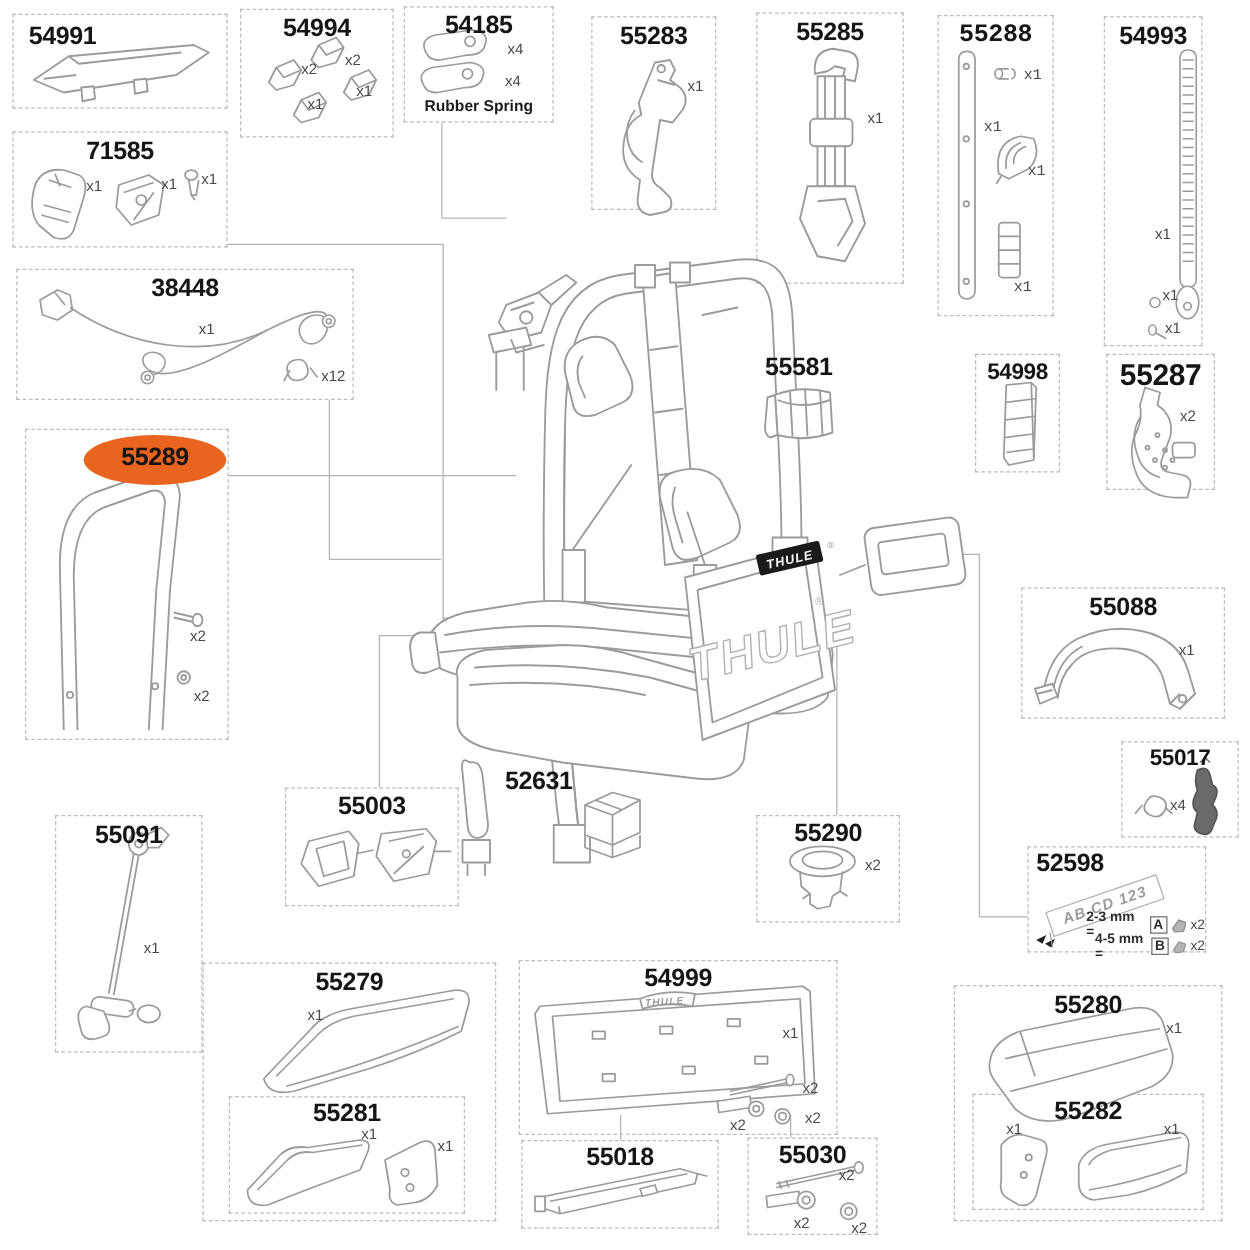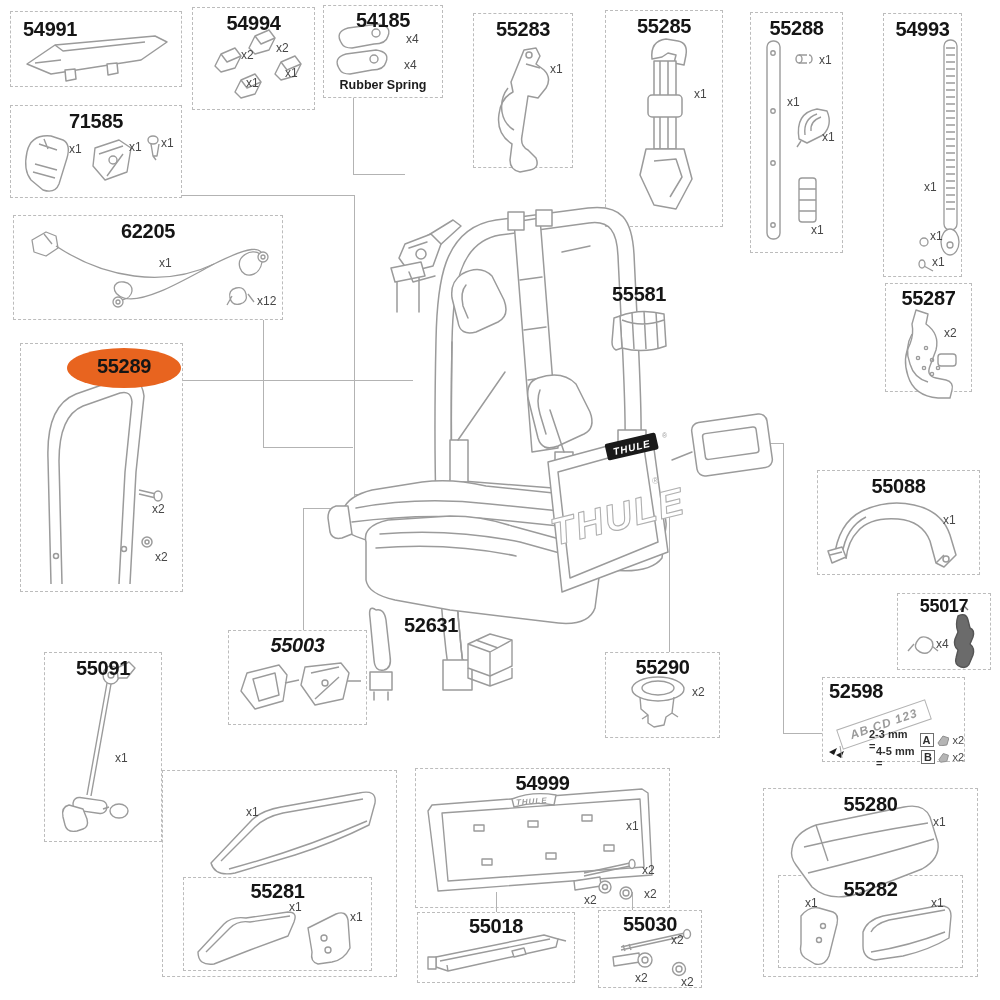--- a/index.html
+++ b/index.html
@@ -199,21 +199,21 @@
         <rect x="48" y="50" width="22" height="88" fill="#fff"></rect>
         <path d="M54,50 v88 M62,50 v88"></path>
         <rect x="42" y="84" width="34" height="22" rx="4" fill="#fff"></rect>
         <path fill="#fff" d="M40,138 L78,138 86,168 70,198 48,194 34,164 Z"></path>
         <path d="M48,150 l22,-2 6,18 -12,20"></path>
       </g>
     </svg>
     <span class="qty" style="left:88px;top:76px;">x1</span>
   </div>
 
-  <div class="pbox" style="left:750px;top:12px;width:93px;height:241px;">
+  <div class="pbox" style="left:750px;top:12px;width:93px;height:241px;font-family:Liberation Mono, monospace;">
     <div class="plabel ctr" style="top:4px;">55288</div>
     <svg class="draw" style="left:0;top:0;" width="91" height="239" viewBox="0 0 91 239">
       <g stroke="#9b9b9b" fill="none" stroke-width="1.4" stroke-linejoin="round">
         <rect x="16" y="28" width="13" height="198" rx="6" fill="#fff"></rect>
         <circle cx="22" cy="40" r="2.2"></circle>
           <circle cx="22" cy="98" r="2.2"></circle>
           <circle cx="22" cy="150" r="2.2"></circle>
           <circle cx="22" cy="212" r="2.2"></circle>
         <ellipse cx="48" cy="46" rx="3" ry="4" fill="#fff"></ellipse>
           <path d="M48,42 h8 m-8,8 h8 M58,42 a3,4 0 0 1 0,8"></path>
@@ -241,21 +241,21 @@
         <ellipse cx="38" cy="250" rx="3" ry="4" fill="#fff"></ellipse>
           <path d="M40,252 l9,5"></path>
       </g>
     </svg>
     <span class="qty" style="left:40px;top:166px;">x1</span>
     <span class="qty" style="left:46px;top:215px;">x1</span>
     <span class="qty" style="left:48px;top:241px;">x1</span>
   </div>
 
   <div class="pbox" style="left:13px;top:215px;width:270px;height:105px;">
-    <div class="plabel ctr" style="top:4px;">62205</div>
+    <div class="plabel ctr" style="top:4px;">38448</div>
     <svg class="draw" style="left:0;top:0;" width="268" height="103" viewBox="0 0 268 103">
       <g stroke="#9b9b9b" fill="none" stroke-width="1.3" stroke-linejoin="round">
         <path fill="#fff" d="M18,24 l14,-8 10,4 2,12 -12,8 -12,-4 Z"></path>
           <path d="M30,18 l8,10"></path>
         <path d="M42,30 C90,62 150,72 200,48 C232,32 252,26 248,46 C246,60 230,64 226,52 C222,40 238,32 246,38"></path>
         <path d="M200,48 C170,64 130,88 110,82 C96,78 98,64 110,66 C122,68 120,82 108,84"></path>
         <circle cx="104" cy="86" r="5" fill="#fff"></circle>
           <circle cx="104" cy="86" r="2"></circle>
         <circle cx="249" cy="41" r="5" fill="#fff"></circle>
           <circle cx="249" cy="41" r="2"></circle>
@@ -288,23 +288,32 @@
 
   <div class="plabel" style="left:612px;top:283px;">55581</div>
   <svg class="draw" style="left:606px;top:302px;" width="72" height="60" viewBox="0 0 72 60">
     <g stroke="#9b9b9b" fill="none" stroke-width="1.5" stroke-linejoin="round">
       <path fill="#fff" d="M14,14 Q34,6 58,12 L60,44 Q38,52 16,46 Z"></path>
       <path d="M26,11 l2,36 M38,9 l2,38 M50,10 l2,36 M16,18 Q36,26 58,18"></path>
       <path fill="#fff" d="M8,16 L14,14 16,46 10,48 Q6,46 6,40 Z"></path>
     </g>
   </svg>
 
+  <div class="pbox" style="left:780px;top:283px;width:68px;height:95px;">
+    <div class="plabel ctr" style="top:3px;font-size:18px;">54998</div>
+    <svg class="draw" style="left:0;top:0;" width="66" height="93" viewBox="0 0 66 93">
+      <g stroke="#9b9b9b" fill="none" stroke-width="1.4" stroke-linejoin="round">
+        <path fill="#fff" d="M24,24 L44,22 48,26 46,84 26,88 22,82 Z"></path>
+        <path d="M23,38 l24,-3 M23,52 l24,-3 M23,66 l24,-3 M24,78 l23,-3 M44,22 l2,60"></path>
+      </g>
+    </svg>
+  </div>
 
   <div class="pbox" style="left:885px;top:283px;width:87px;height:109px;">
-    <div class="plabel ctr" style="top:3px;font-size:20px;text-align:center;">55287</div>
+    <div class="plabel ctr" style="top:3px;font-size:24px;text-align:center;">55287</div>
     <svg class="draw" style="left:0;top:16px;" width="85" height="91" viewBox="0 0 85 91">
       <g stroke="#9b9b9b" fill="none" stroke-width="1.4" stroke-linejoin="round">
         <path fill="#fff" d="M30,10 l12,4 -2,10 q14,10 10,26 l-6,16 q-4,10 6,12 l10,2 q8,2 6,10 l-2,8 -12,0 q-24,-2 -30,-22 q-6,-18 2,-32 q4,-10 2,-20 Z"></path>
         <path d="M26,34 q-8,14 -2,30 q4,14 18,18"></path>
         <circle cx="32" cy="58" r="1.6"></circle>
           <circle cx="38" cy="68" r="1.6"></circle>
           <circle cx="46" cy="74" r="1.6"></circle>
           <circle cx="40" cy="48" r="1.6"></circle>
           <circle cx="46" cy="60" r="1.6"></circle>
           <circle cx="52" cy="68" r="1.6"></circle>
@@ -376,21 +385,21 @@
         <rect x="28" y="146" width="34" height="13" rx="6" fill="#fff" transform="rotate(8 45 152)"></rect>
         <ellipse cx="74" cy="158" rx="9" ry="7" fill="#fff"></ellipse>
           <path d="M64,154 l-6,2"></path>
         <path fill="#fff" d="M24,152 q-8,2 -6,12 l2,8 q2,8 12,6 l6,-2 q6,-2 4,-10 l-4,-10 Z"></path>
       </g>
     </svg>
     <span class="qty" style="left:70px;top:98px;">x1</span>
   </div>
 
   <div class="pbox" style="left:228px;top:630px;width:139px;height:95px;">
-    <div class="plabel ctr" style="top:3px;font-style:italic;">55003</div>
+    <div class="plabel ctr" style="top:3px;">55003</div>
     <svg class="draw" style="left:0;top:24px;" width="137" height="69" viewBox="0 0 137 69">
       <g stroke="#9b9b9b" fill="none" stroke-width="1.4" stroke-linejoin="round">
         <path fill="#fff" d="M18,18 L50,10 58,20 54,46 26,54 12,36 Z"></path>
         <path d="M24,24 L46,18 50,40 30,46 Z M56,28 l14,-3"></path>
         <path fill="#fff" d="M76,12 L112,8 120,18 114,44 86,50 72,30 Z"></path>
         <path d="M82,18 l28,-6 M86,44 l24,-22 M118,26 l14,0"></path>
         <circle cx="96" cy="28" r="3"></circle>
       </g>
     </svg>
   </div>
@@ -470,20 +479,21 @@
         <circle cx="80" cy="58" r="6.5" fill="#fff"></circle>
           <circle cx="80" cy="58" r="3"></circle>
       </g>
     </svg>
     <span class="qty" style="left:72px;top:22px;">x2</span>
     <span class="qty" style="left:36px;top:60px;">x2</span>
     <span class="qty" style="left:82px;top:64px;">x2</span>
   </div>
 
   <div class="pbox" style="left:162px;top:770px;width:235px;height:207px;">
+    <div class="plabel ctr" style="top:4px;">55279</div>
     <svg class="draw" style="left:0;top:26px;" width="231" height="78" viewBox="0 0 231 78">
       <g stroke="#9b9b9b" fill="none" stroke-width="1.4" stroke-linejoin="round">
         <path fill="#fff" d="M48,66 L86,26 Q96,14 118,10 L196,-4 Q214,-8 212,6 L206,28 Q170,46 132,58 L72,76 Q52,80 48,66 Z"></path>
         <path d="M58,64 L92,30 Q102,20 120,16 L200,2 M66,72 Q140,52 204,24"></path>
       </g>
     </svg>
     <span class="qty" style="left:83px;top:34px;">x1</span>
   </div>
   <div class="pbox" style="left:183px;top:877px;width:189px;height:94px;">
     <div class="plabel ctr" style="top:2px;">55281</div>

